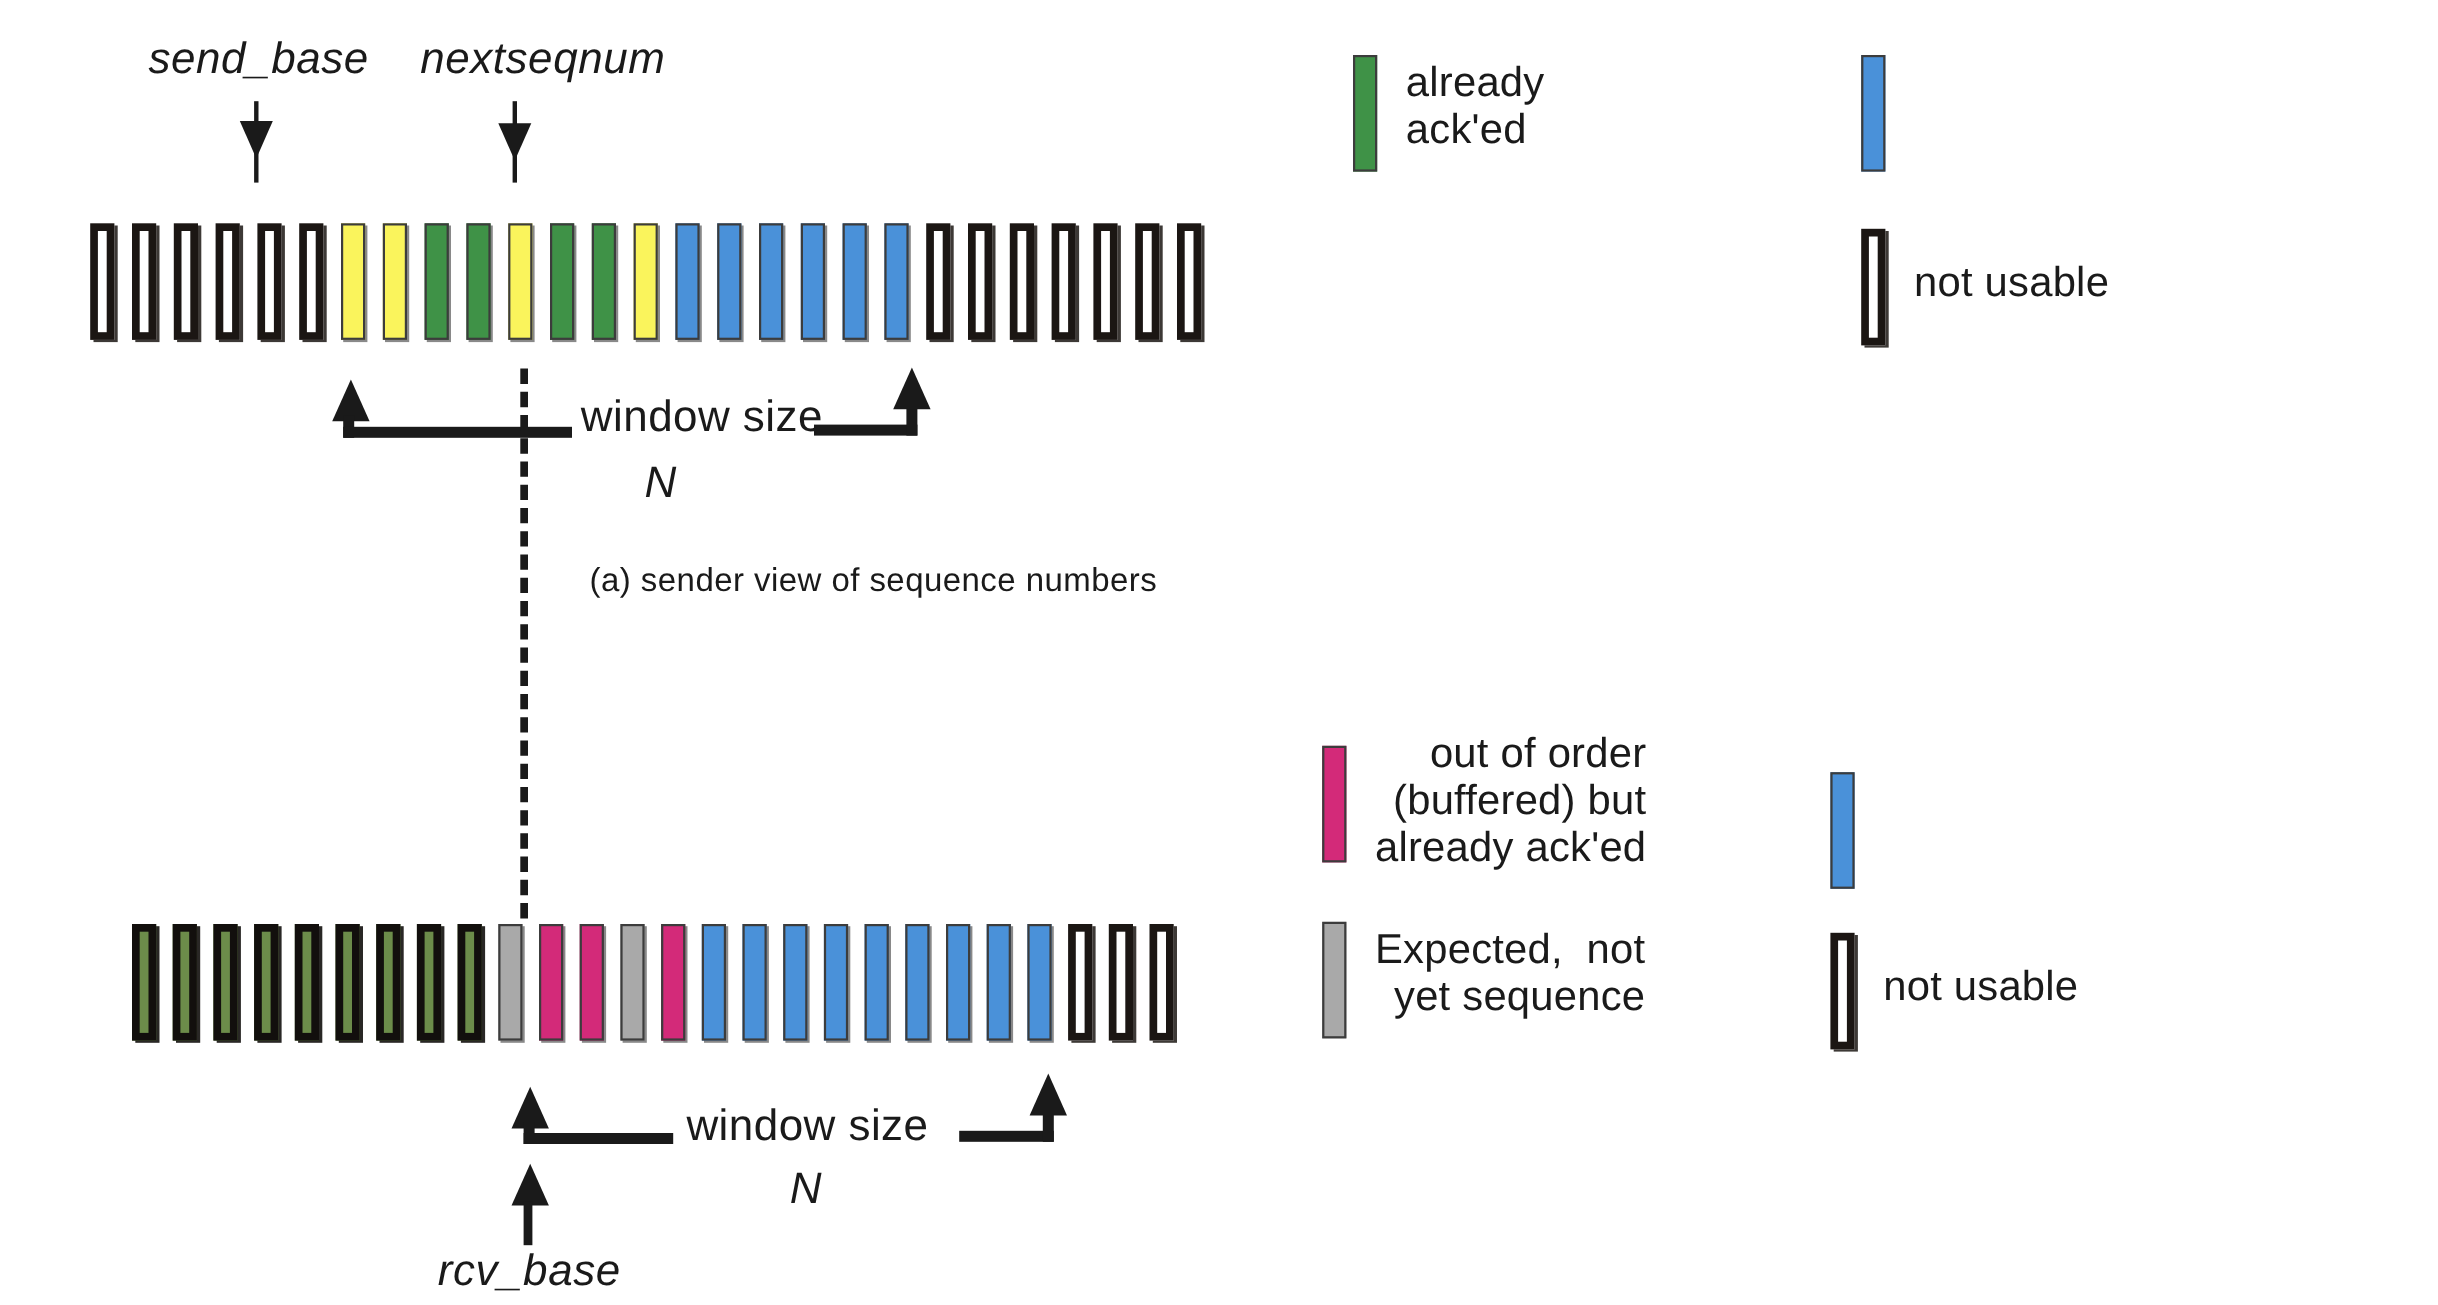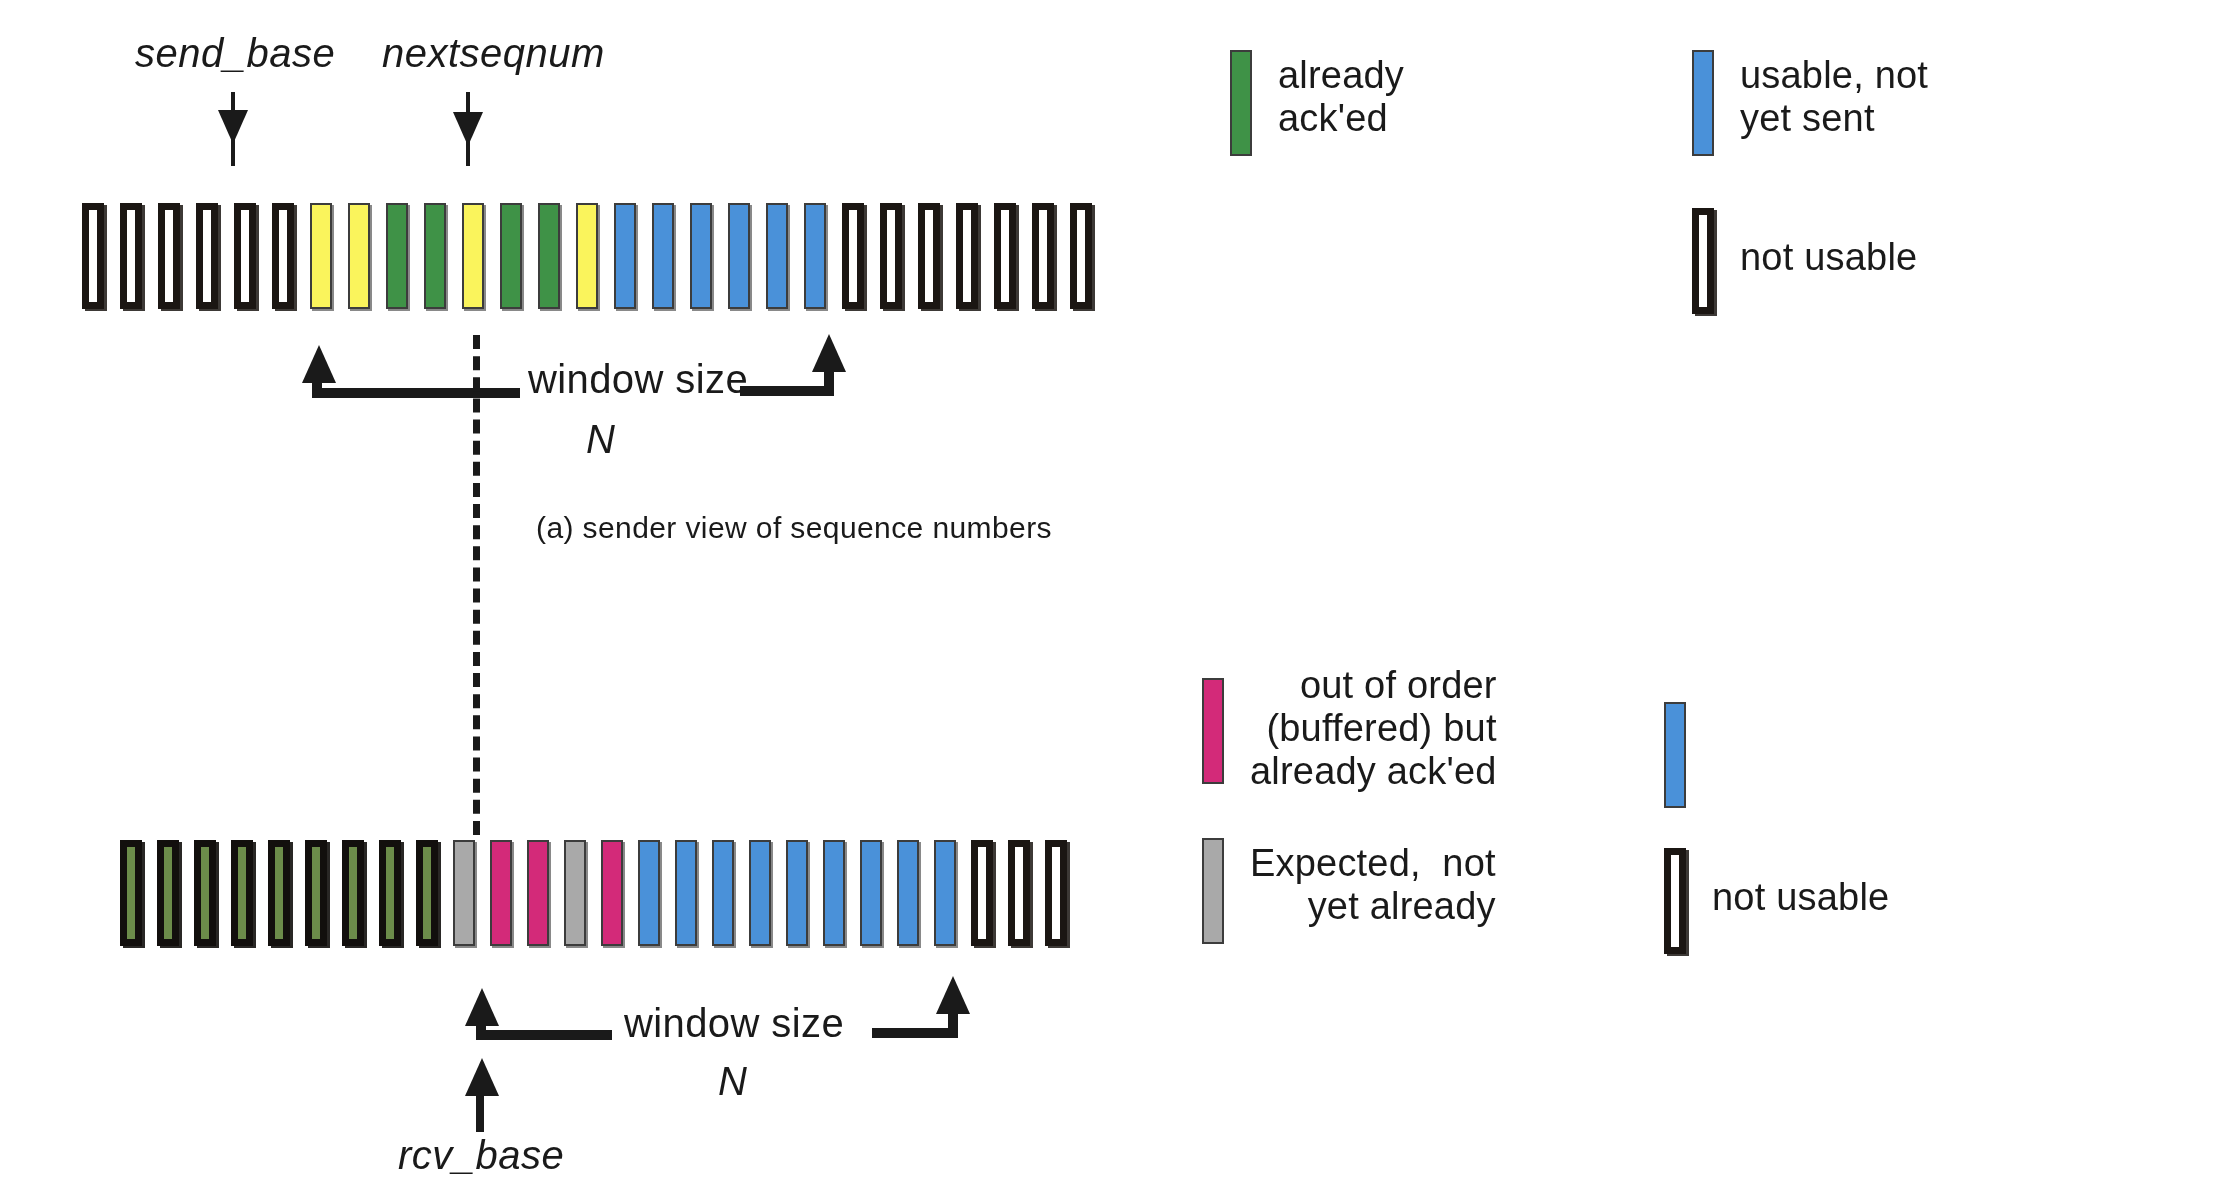--- a/index.html
+++ b/index.html
@@ -171,43 +171,41 @@
   <div class="txt label-italic" style="left:398px;top:1134px;">rcv_base</div>
 
   <div class="abs" id="sender-legend" style="left:1230px;top:50px;width:980px;height:290px;">
       <div class="legend-item" style="left: 0px; top: 0px;">
         <div class="swatch filled" style="width: 22px; height: 106px; background: rgb(63, 146, 71);"></div>
         <div class="legend-text" style="white-space: pre; margin-top: 4px;">already
 ack'ed</div>
       </div>
       <div class="legend-item" style="left: 462px; top: 0px;">
         <div class="swatch filled" style="width: 22px; height: 106px; background: rgb(74, 145, 217);"></div>
-        <div class="legend-text" style="white-space: pre; margin-top: 4px;">usable, not
-yet sent</div>
       </div>
       <div class="legend-item" style="left: 462px; top: 158px;">
         <div class="swatch empty" style="width: 22px; height: 106px;"></div>
         <div class="legend-text" style="white-space: pre; margin-top: 28px;">not usable</div>
       </div>
     </div>
 
   <div class="abs" id="receiver-legend" style="left:1202px;top:678px;width:980px;height:290px;text-align:right;">
       <div class="legend-item" style="left: 0px; top: 0px;">
         <div class="swatch filled" style="width: 22px; height: 106px; background: rgb(211, 42, 121);"></div>
         <div class="legend-text" style="white-space: pre; margin-top: -14px;">out of order
 (buffered) but
 already ack'ed</div>
       </div>
       <div class="legend-item" style="left: 462px; top: 24px;">
         <div class="swatch filled" style="width: 22px; height: 106px; background: rgb(74, 145, 217);"></div>
       </div>
       <div class="legend-item" style="left: 0px; top: 160px;">
         <div class="swatch filled" style="width: 22px; height: 106px; background: rgb(169, 169, 169);"></div>
         <div class="legend-text" style="white-space: pre; margin-top: 4px;">Expected,  not
-yet already</div>
+yet sequence</div>
       </div>
       <div class="legend-item" style="left: 462px; top: 170px;">
         <div class="swatch empty" style="width: 22px; height: 106px;"></div>
         <div class="legend-text" style="white-space: pre; margin-top: 28px;">not usable</div>
       </div>
     </div>
 
 </div>
 
 </body></html>

